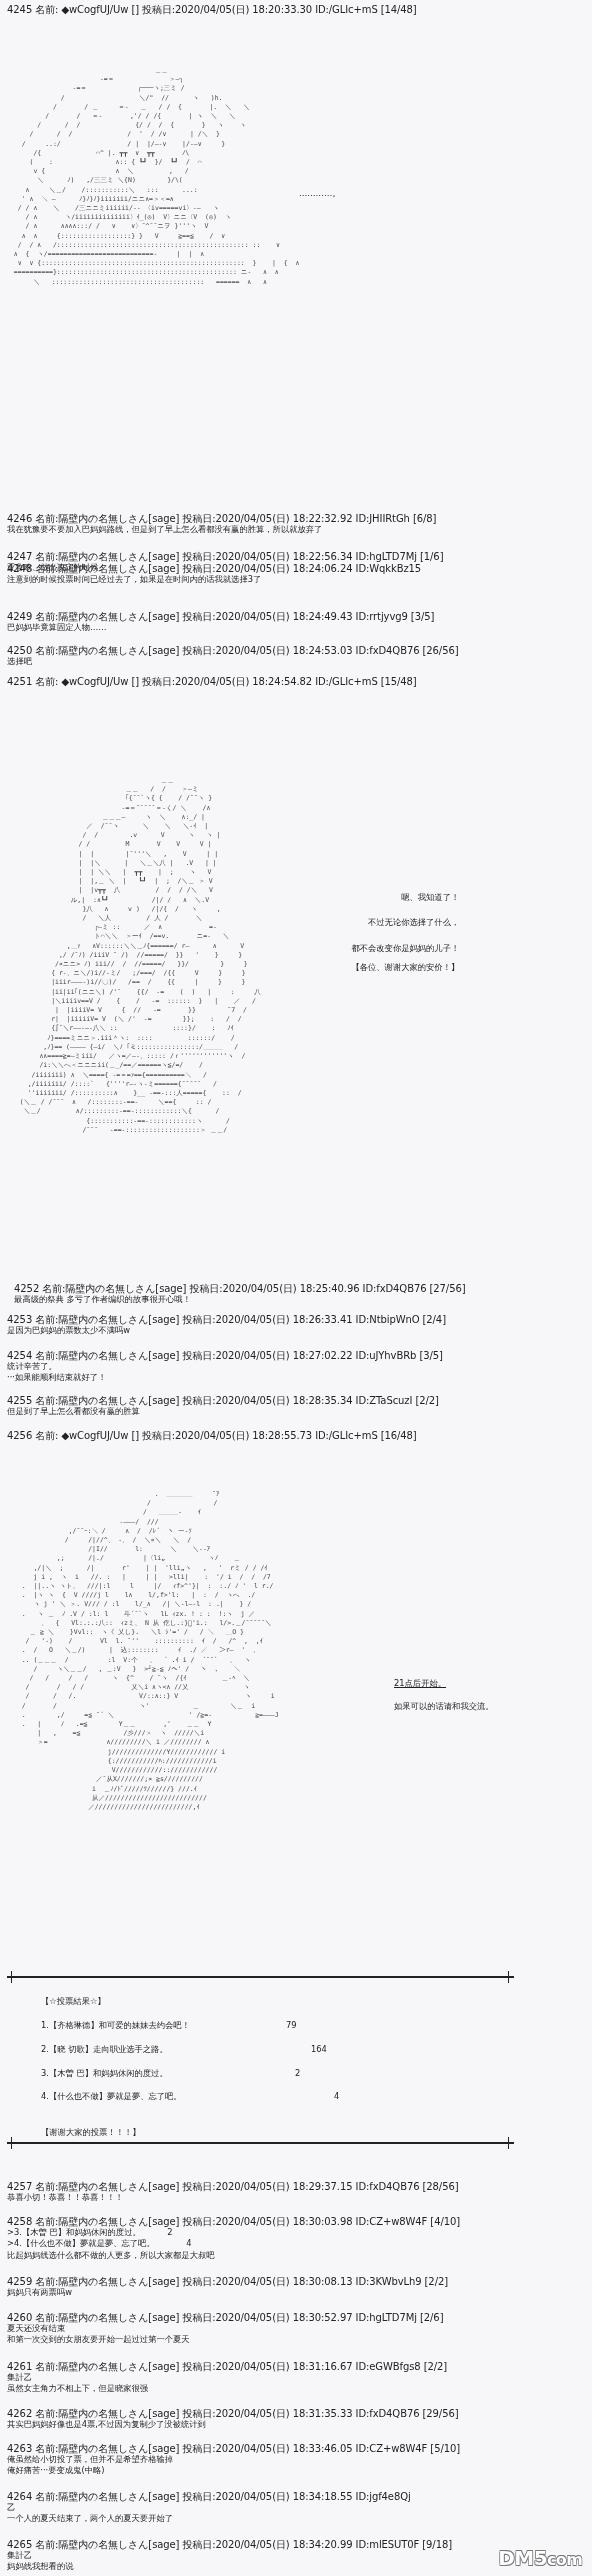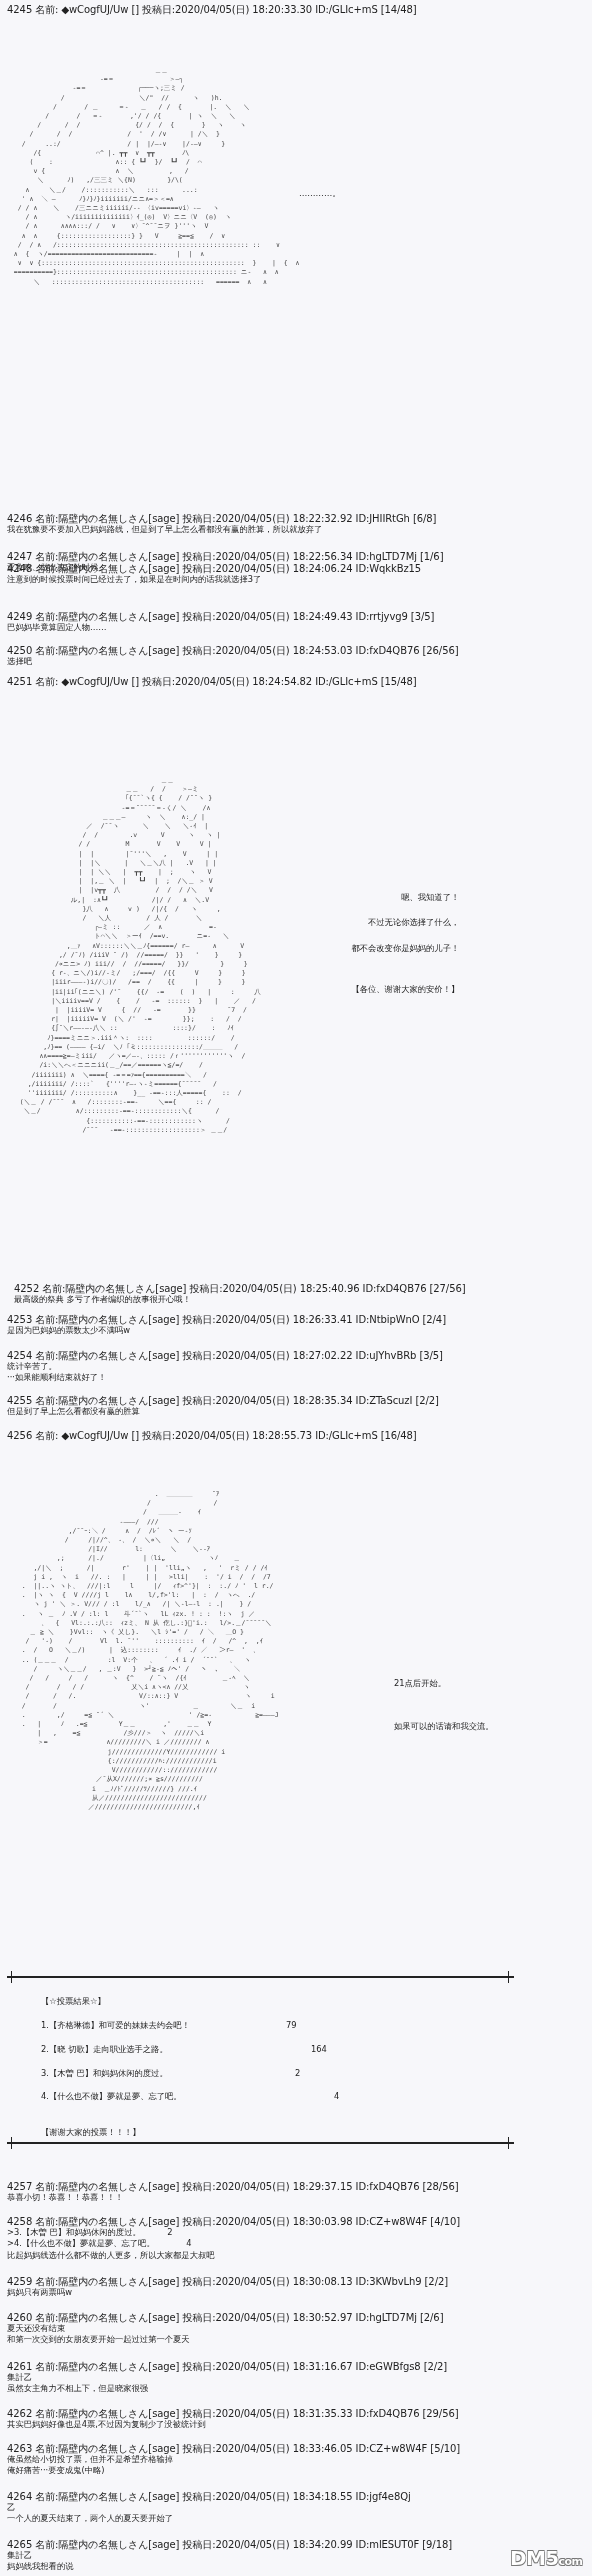--- a/index.html
+++ b/index.html
@@ -25,21 +25,21 @@
   .divider::before { left: 3.6px; }
   .divider::after { right: 4.7px; }
   .vote-line { font-size: 8.3px; line-height: 11.3px; white-space: nowrap; }
   .vote-count { position: absolute; font-size: 8.3px; line-height: 11.3px; margin-left: 44px; }
   .logo {
     position: absolute; right: 10.7px; bottom: 6px;
     font-family: "DejaVu Sans", sans-serif; font-weight: bold;
     font-size: 20px; color: #ffffff; letter-spacing: -0.6px;
     text-shadow: 0 0 0.6px #555, 0.6px 0.6px 0 #777, -0.6px -0.6px 0 #777, 0.6px -0.6px 0 #777, -0.6px 0.6px 0 #777;
   }
-  .logo small { font-size: 11px; }
+  .logo small { font-size: 16px; }
 </style>
 </head>
 <body>
 
 <div class="abs hdr" style="left:7.1px;top:4.7px;">
   <span>4245</span> <span>名前:</span> <span>◆wCogfUJ/Uw</span> <span>[]</span> <span>投稿日:</span><span>2020/04/05(日)</span> <span>18:20:33.30</span> <span>ID:/GLIc+mS</span> <span>[14/48]</span>
 </div>
 
 <pre class="aa" style="left:6px;top:66px;">                                      ＿＿
                         -=＝              ＞―┐
@@ -126,21 +126,21 @@
      /iiiiiii) ∧  ＼===={ -=＝=ｧ=={==========＼   /
     ,/iiiiiii/ /::::`   {''''r―-ヽ-ミ======{¯¯¯¯¯   /
     ''iiiiiii/ /::::::::::∧    }__ -==-:::人====={    ::  /
   (＼＿ / /¯¯¯  ∧   /::::::::-==-     ＼=={     :: /
    ＼＿/         ∧/:::::::::-==-::::::::::::＼{      /
                    {:::::::::::-==-::::::::::::ヽ      /
                   /¯¯¯   -==-:::::::::::::::::::＞ ＿＿/</pre>
 <div class="abs" style="left:349px;top:892px;text-align:right;">
   <div class="speech" style="margin-bottom:14.2px;">嗯、我知道了！</div>
   <div class="speech" style="margin-bottom:14.2px;">不过无论你选择了什么，</div>
-  <div class="speech" style="margin-bottom:30px;padding-left:2.4px;">都不会改变你是妈妈的儿子！</div>
+  <div class="speech" style="margin-bottom:8px;padding-left:2.4px;">都不会改变你是妈妈的儿子！</div>
   <div class="speech" style="padding-left:2.4px;">【各位、谢谢大家的安价！】</div>
 </div>
 
 <div class="abs" style="left:7.1px;top:1284px;margin-left:7px;">
   <div class="hdr"><span>4252</span> <span>名前:</span><span>隔壁内の名無しさん[sage]</span> <span>投稿日:</span><span>2020/04/05(日)</span> <span>18:25:40.96</span> <span>ID:fxD4QB76</span> <span>[27/56]</span></div>
   <div class="body-line">最高级的祭典 多亏了作者编织的故事很开心哦！</div>
 </div>
 <div class="abs" style="left:7.1px;top:1315px;">
   <div class="hdr"><span>4253</span> <span>名前:</span><span>隔壁内の名無しさん[sage]</span> <span>投稿日:</span><span>2020/04/05(日)</span> <span>18:26:33.41</span> <span>ID:NtbipWnO</span> <span>[2/4]</span></div>
   <div class="body-line">是因为巴妈妈的票数太少不满吗w</div>
@@ -187,21 +187,21 @@
         |   ,    =≦           /彡///＞  ヽ  /////＼i
         ＞=               ∧/////////＼ i ／//////// ∧
                           j//////////////Y//////////// i
                           {:///////////ﾊ:////////////i
                            V////////////::////////////
                        ／¯从X///////;∝ ≧s//////////
                       i  ＿ﾉ/ﾄﾞ/////ﾂ//////} ///.ｲ
                       从／//////////////////////////
                      ／/////////////////////////,ｲ</pre>
 <div class="abs" style="left:394px;top:1678px;">
-  <div class="speech" style="margin-bottom:32px;">21点后开始。</div>
+  <div class="speech" style="margin-bottom:12px;text-decoration:underline;">21点后开始。</div>
   <div class="speech">如果可以的话请和我交流。</div>
 </div>
 
 <div class="divider" style="top:1976px;"></div>
 <div class="abs vote-line" style="left:41px;top:1996px;">【☆投票結果☆】</div>
 <div class="abs vote-line" style="left:41px;top:2020px;">1.【齐格琳德】和可爱的妹妹去约会吧！</div>
 <div class="vote-count" style="left:242px;top:2020px;">79</div>
 <div class="abs vote-line" style="left:41px;top:2044px;">2.【晓 切歌】走向职业选手之路。</div>
 <div class="vote-count" style="left:267px;top:2044px;">164</div>
 <div class="abs vote-line" style="left:41px;top:2068px;text-align:center;">3.【木曽 巴】和妈妈休闲的度过。</div>

